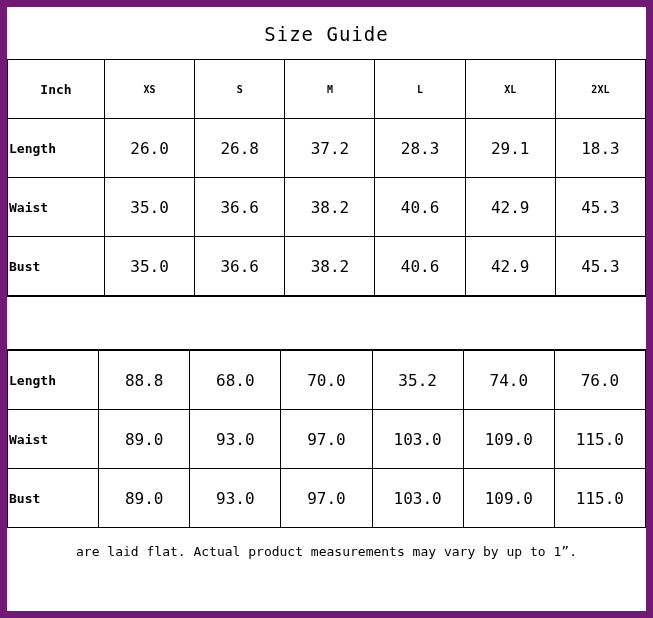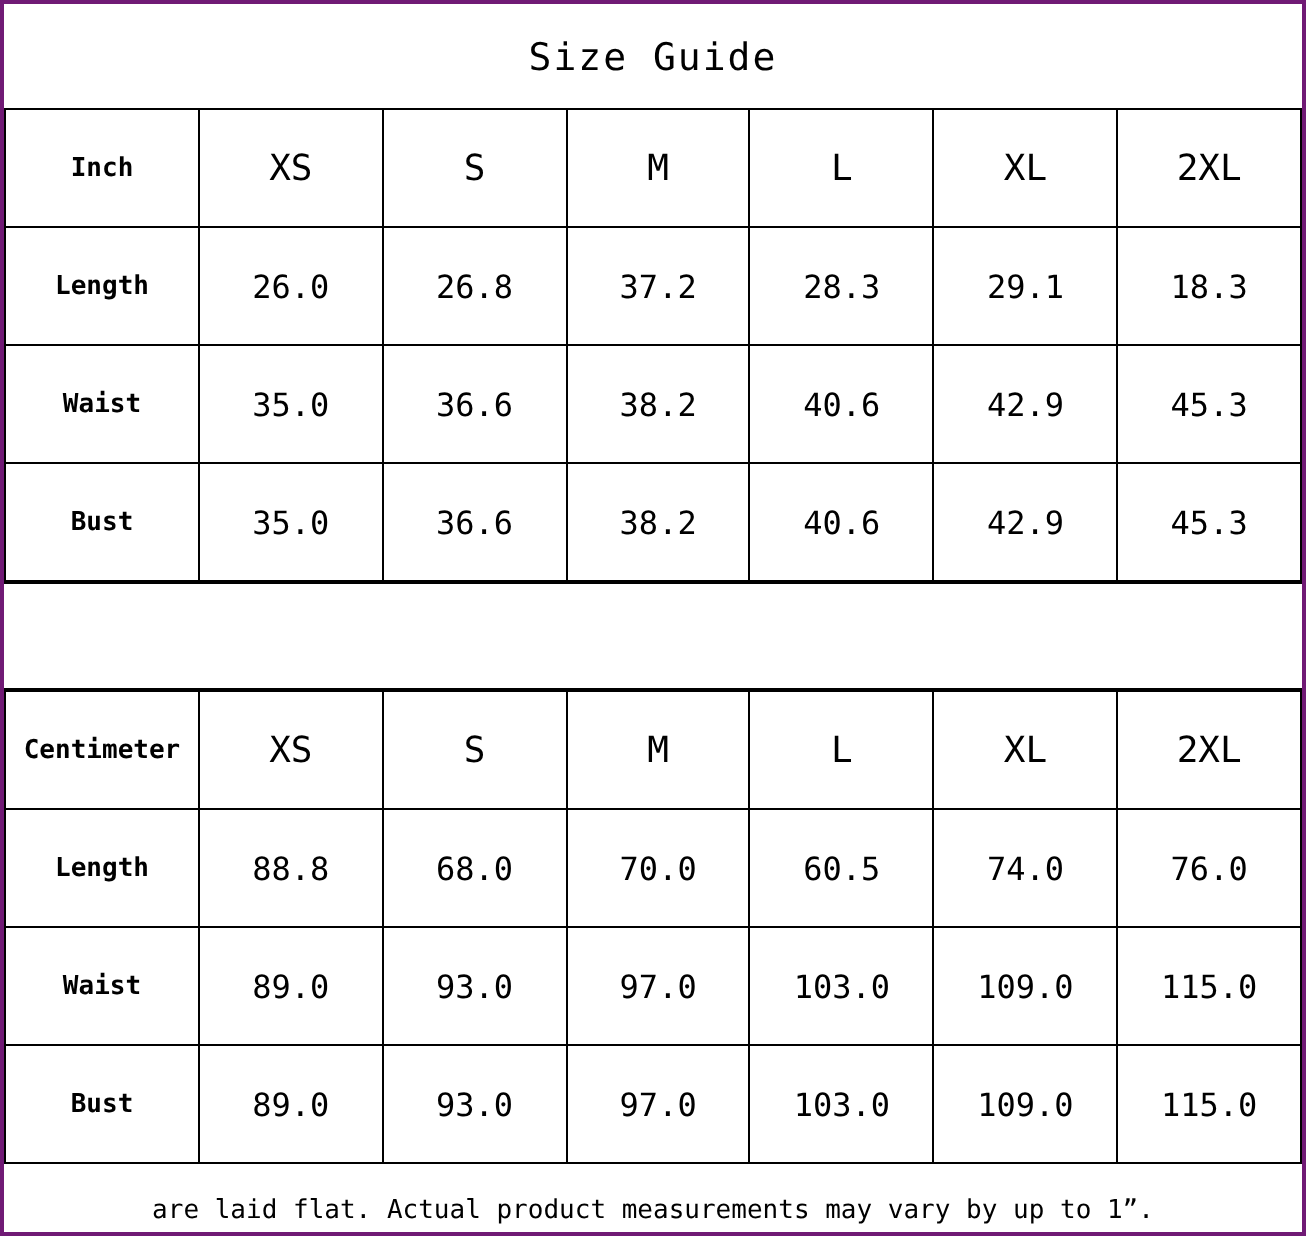--- a/index.html
+++ b/index.html
@@ -11,21 +11,21 @@
     font-family: "DejaVu Sans Mono", monospace;
     color: #000000;
   }
   .page {
     width: 653px;
     height: 618px;
     box-sizing: border-box;
     position: relative;
     background: #ffffff;
     overflow: hidden;
-    border: 2px solid #701a75;
+    border: 7px solid #701a75;
   }
   .title {
     text-align: center;
     font-size: 19px;
     letter-spacing: 1px;
     padding: 16px 0 14px 0;
     font-family: "DejaVu Sans Mono", monospace;
   }
   table.size-table {
     border-collapse: collapse;
@@ -39,27 +39,27 @@
     font-size: 16px;
     height: 56px;
     font-family: "DejaVu Sans Mono", monospace;
   }
   table.size-table td.unit-head {
     font-weight: bold;
     font-size: 13px;
     width: 94px;
   }
   table.size-table td.col-head {
-    font-weight: normal;
-    font-size: 18px;
+    font-weight: bold;
+    font-size: 10px;
   }
   table.size-table td.row-head {
     font-weight: bold;
     font-size: 13px;
-    text-align: center;
+    text-align: left;
   }
   .gap-block {
     height: 54px;
     border-top: 1px solid #000000;
     border-bottom: 1px solid #000000;
     box-sizing: border-box;
   }
   .footnote {
     text-align: center;
     font-size: 13px;
@@ -117,34 +117,25 @@
         <td>45.3</td>
       </tr>
     </tbody>
   </table>
 
   <div class="gap-block"></div>
 
   <table class="size-table">
     <tbody>
       <tr>
-        <td class="unit-head">Centimeter</td>
-        <td class="col-head">XS</td>
-        <td class="col-head">S</td>
-        <td class="col-head">M</td>
-        <td class="col-head">L</td>
-        <td class="col-head">XL</td>
-        <td class="col-head">2XL</td>
-      </tr>
-      <tr>
         <td class="row-head">Length</td>
         <td>88.8</td>
         <td>68.0</td>
         <td>70.0</td>
-        <td>60.5</td>
+        <td>35.2</td>
         <td>74.0</td>
         <td>76.0</td>
       </tr>
       <tr>
         <td class="row-head">Waist</td>
         <td>89.0</td>
         <td>93.0</td>
         <td>97.0</td>
         <td>103.0</td>
         <td>109.0</td>

